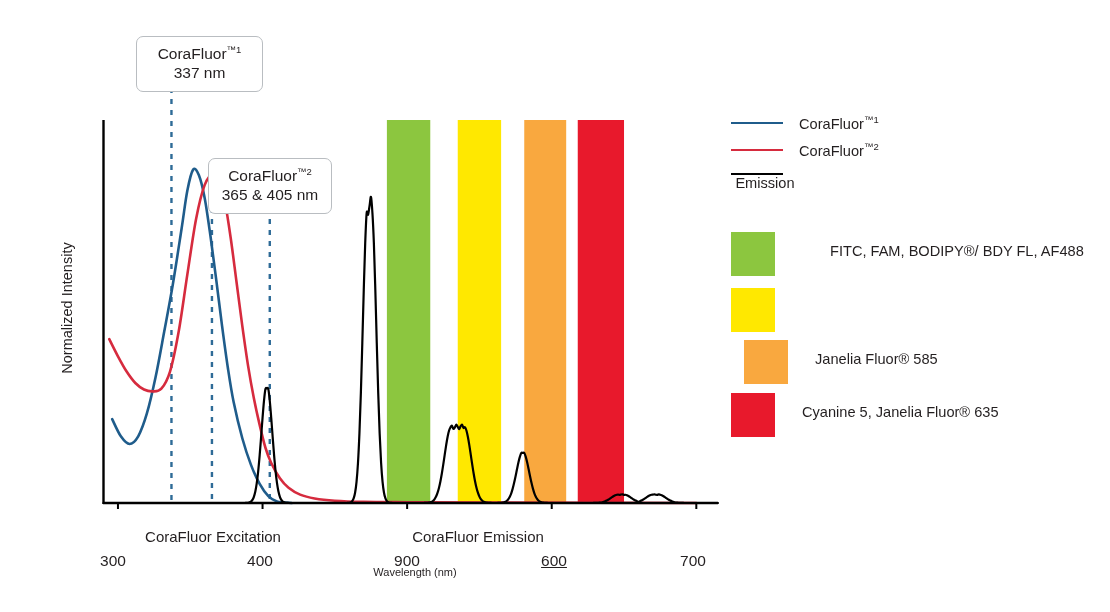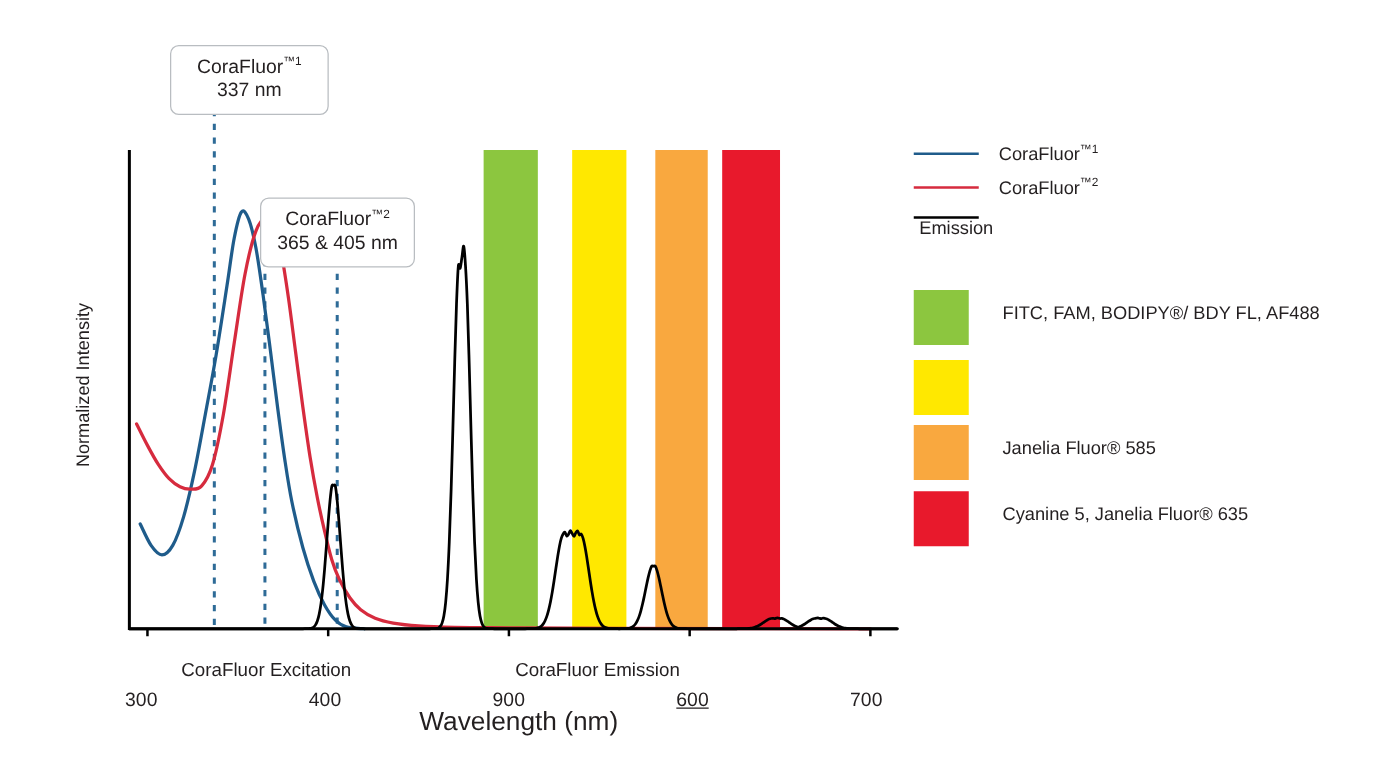--- a/index.html
+++ b/index.html
@@ -40,21 +40,21 @@
   .axis-num{
     position:absolute;font-size:15.5px;color:#231f20;
     text-align:center;width:60px;margin-top:44px;
   }
   .sub-axis{
     position:absolute;font-size:15px;color:#231f20;
     text-align:center;
   }
   #xlabel{
     position:absolute;left:300px;top:566px;width:230px;
-    text-align:center;font-size:21px;color:#231f20;
+    text-align:center;font-size:11px;color:#231f20;
   }
   #ylabel{
     position:absolute;left:-28px;top:300px;width:190px;
     transform:rotate(-90deg);transform-origin:center center;
     text-align:center;font-size:14.5px;color:#231f20;
   }
 
   
   #legend{position:absolute;left:731px;top:0;width:379px;height:612px;}
   .lg-row{position:absolute;display:flex;align-items:center;}
@@ -140,32 +140,32 @@
       <span class="lg-line" id="lgl1" style="border-top-color: rgb(214, 43, 62);"></span>
       <span class="lg-text"><span>CoraFluor</span><span class="sup">™2</span></span>
     </div>
 
     <div class="lg-row" style="left:0px;top:173px;flex-direction:column;">
       <span class="lg-line" id="lgl2" style="border-top-color: rgb(0, 0, 0);"></span>
       <span class="lg-text">Emission</span>
     </div>
 
 
-    <div class="dye-row" style="top:232px;">
+    <div class="dye-row" style="top:232px;gap:28px;">
       <span class="dye-swatch" id="dsw0" style="background: rgb(140, 198, 63);"></span>
       <span class="dye-text">
         <span>FITC, FAM, BODIPY®/ BDY FL, AF488</span>
       </span>
     </div>
 
     <div class="dye-row" style="top:288px;">
       <span class="dye-swatch" id="dsw1" style="background: rgb(255, 232, 0);"></span>
     </div>
 
-    <div class="dye-row" style="top:340px;">
+    <div class="dye-row" style="top:340px;margin-left:13px;">
       <span class="dye-swatch" id="dsw2" style="background: rgb(249, 168, 63);"></span>
       <span class="dye-text">
         <span>Janelia Fluor® 585</span>
       </span>
     </div>
 
     <div class="dye-row" style="top:393px;">
       <span class="dye-swatch" id="dsw3" style="background: rgb(232, 25, 44);"></span>
       <span class="dye-text">
         <span>Cyanine 5, Janelia Fluor® 635</span>

